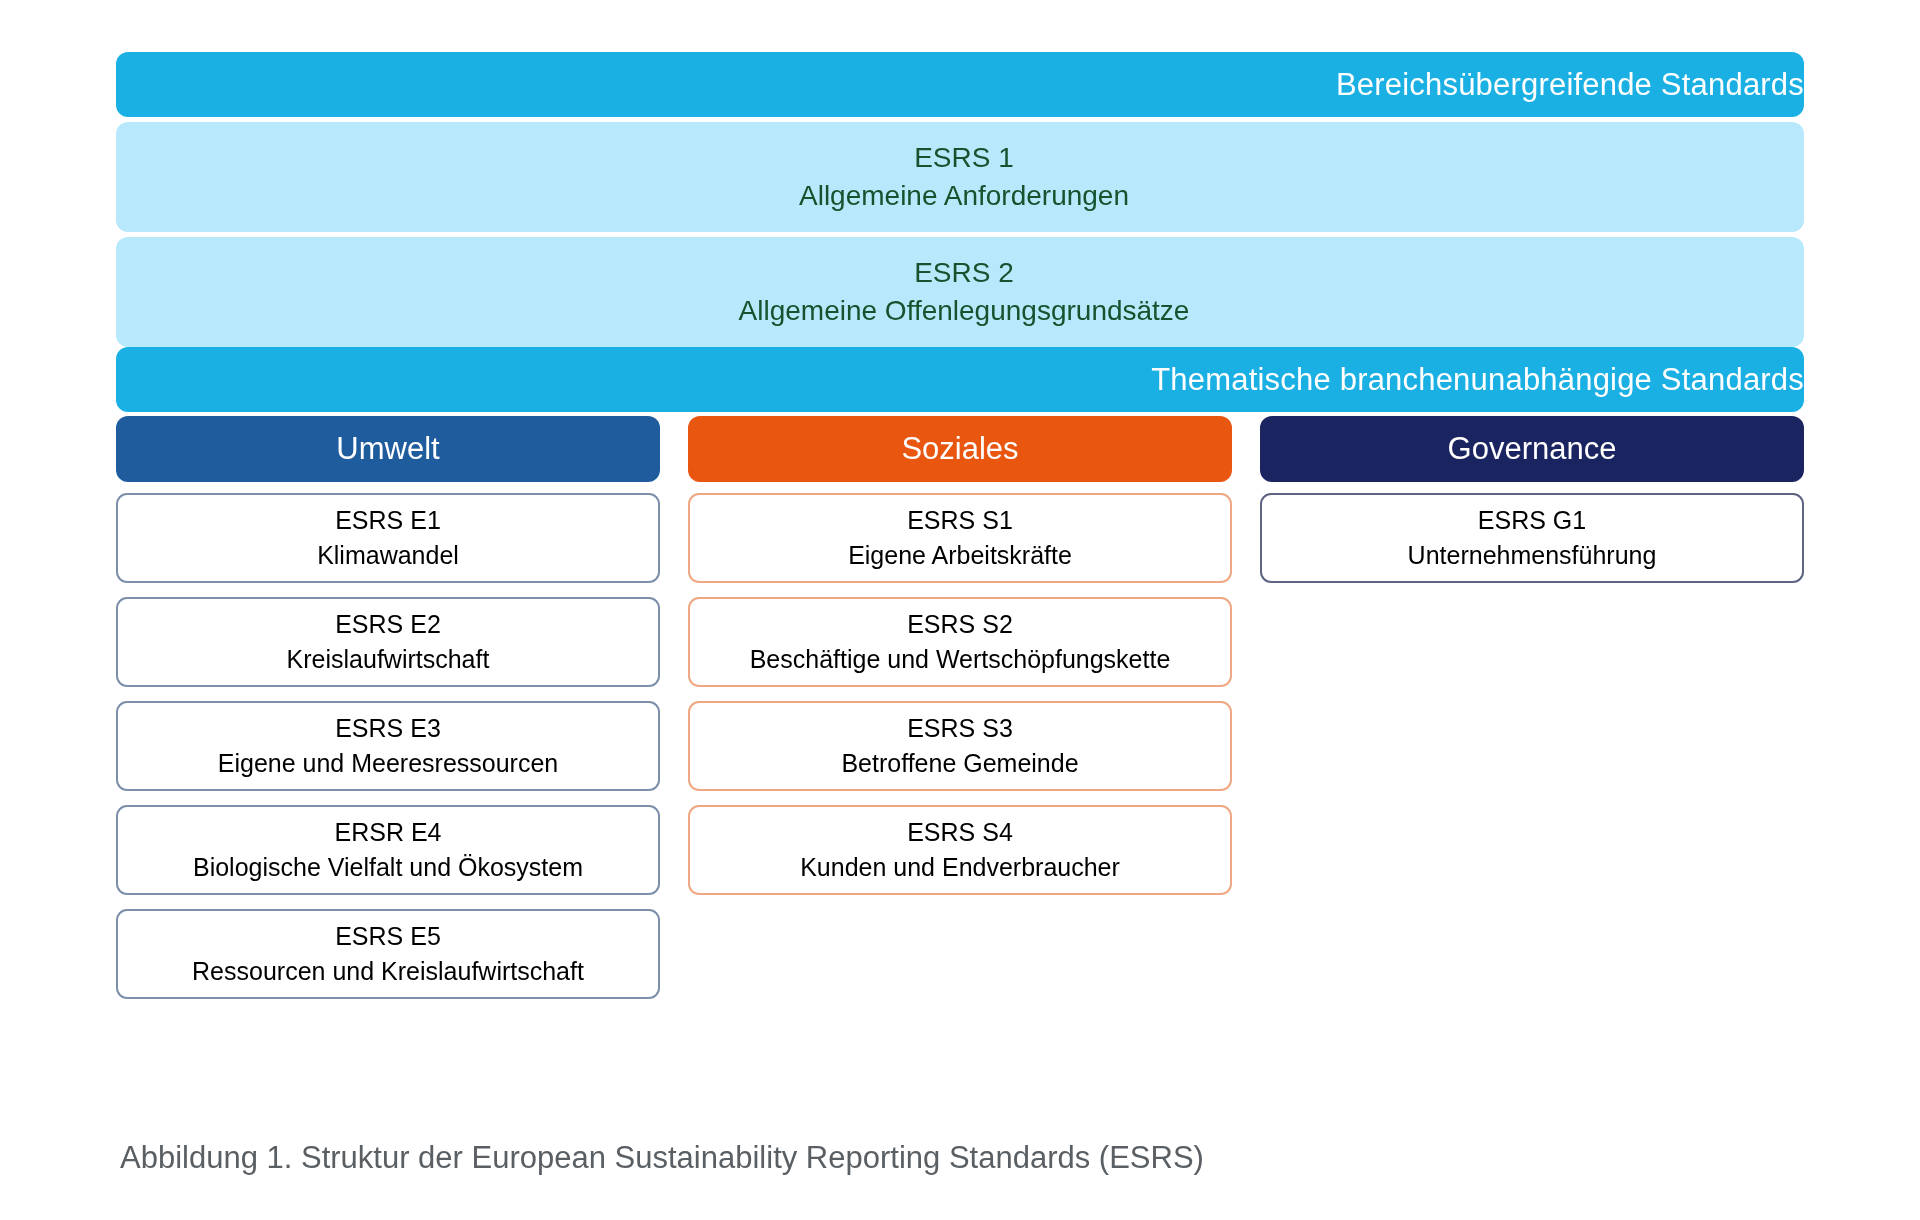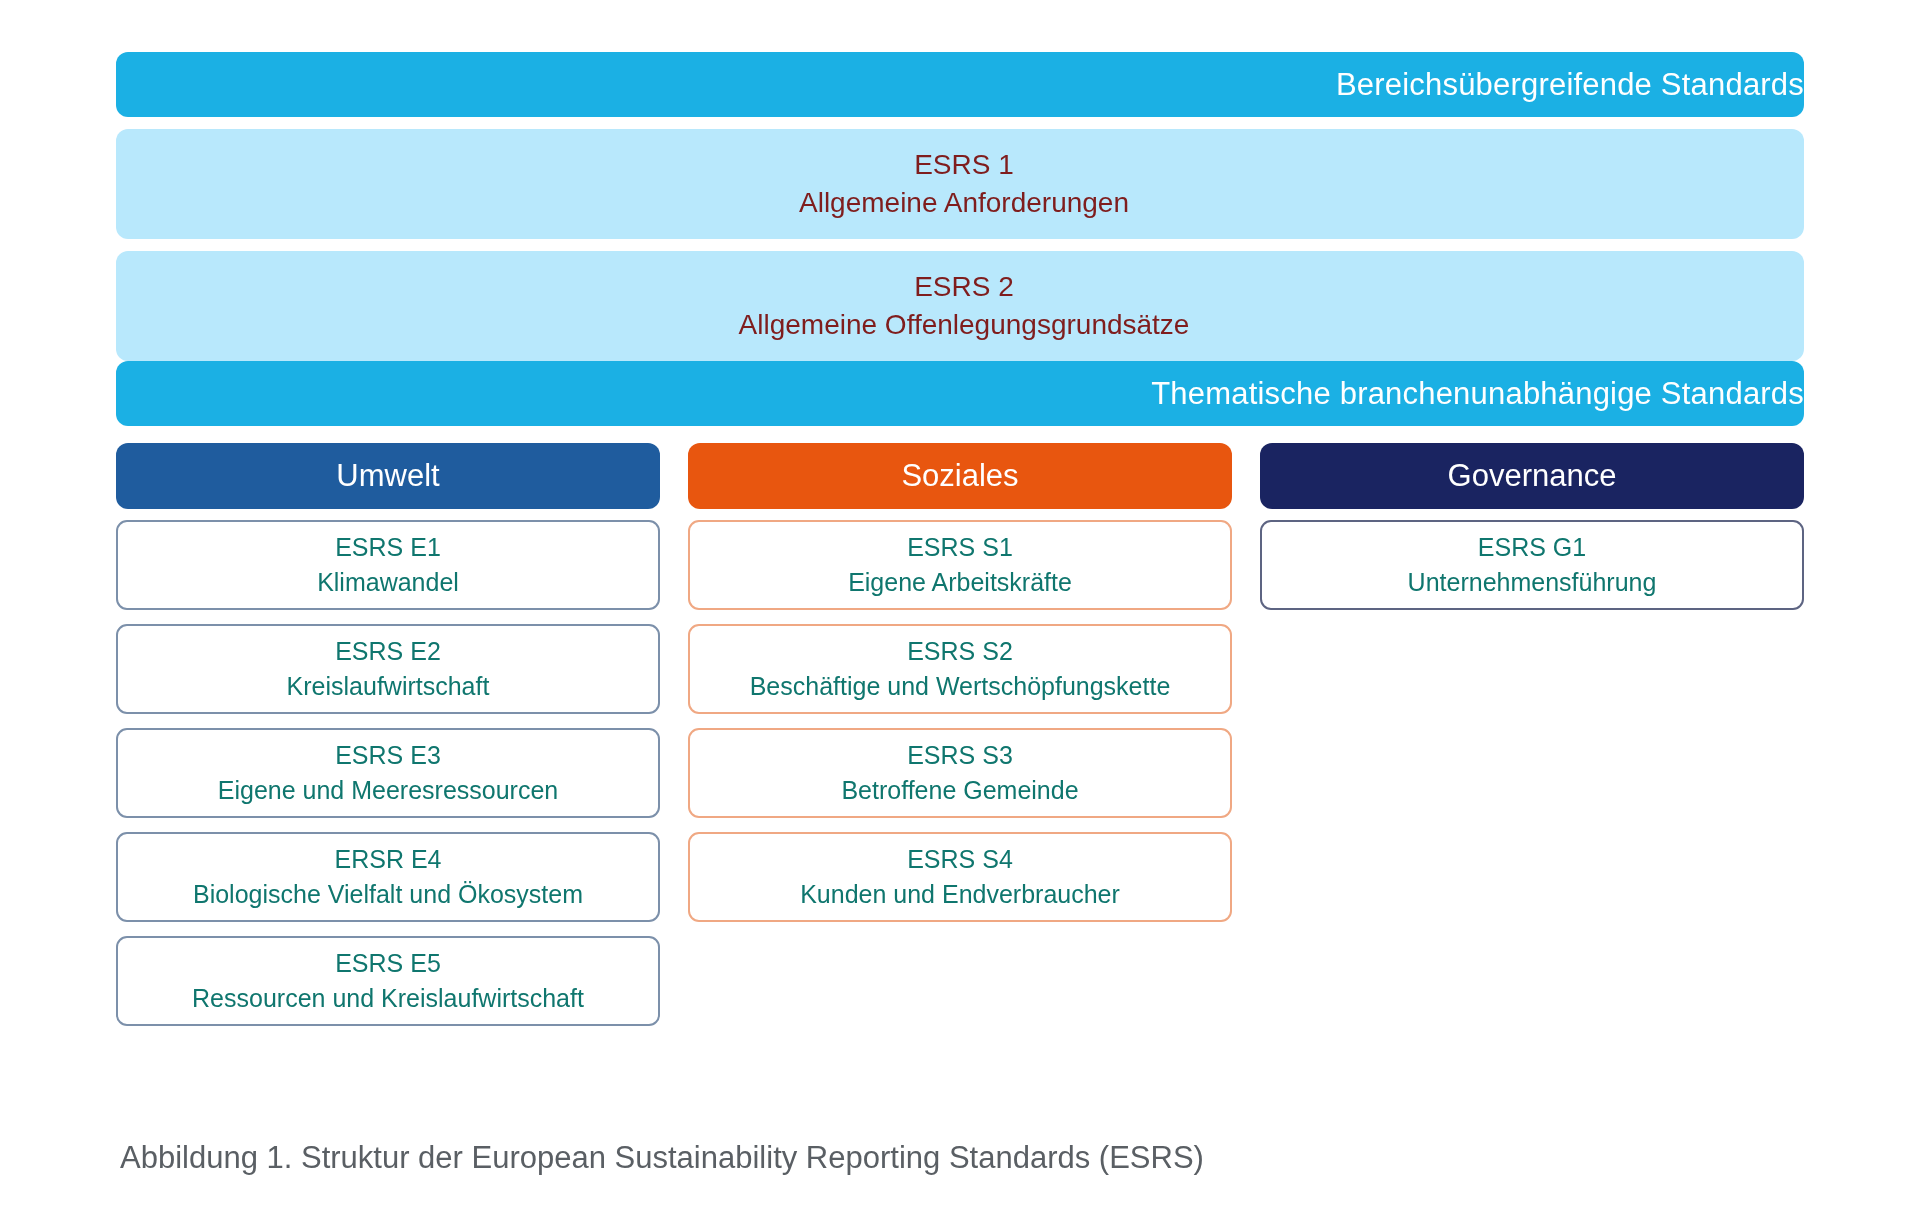--- a/index.html
+++ b/index.html
@@ -27,37 +27,37 @@
       color: #ffffff;
       display: flex;
       align-items: center;
       justify-content: flex-end;
       font-size: 31px;
       letter-spacing: 0.2px;
       box-sizing: border-box;
     }
     .panel {
       height: 110px;
-      margin-top: 12px;
+      margin-top: 5px;
       border-radius: 12px;
       background: #b8e8fc;
-      color: #7f1d1d;
+      color: #14532d;
       display: flex;
       flex-direction: column;
       align-items: center;
       justify-content: center;
       font-size: 28px;
       line-height: 38px;
       padding-left: 8px;
     }
     .bar.thematic { }
     .columns {
       display: flex;
       justify-content: space-between;
-      margin-top: 17px;
+      margin-top: 4px;
     }
     .col {
       width: 544px;
       display: flex;
       flex-direction: column;
     }
     .col-header {
       height: 66px;
       border-radius: 12px;
       color: #ffffff;
@@ -66,21 +66,21 @@
       justify-content: center;
       font-size: 31px;
     }
     .card {
       height: 90px;
       margin-top: 11px;
       border-radius: 11px;
       border: 2px solid #7c90aa;
       box-sizing: border-box;
       background: #ffffff;
-      color: #0f766e;
+      color: #000000;
       display: flex;
       flex-direction: column;
       align-items: center;
       justify-content: center;
       font-size: 25px;
       line-height: 35px;
     }
     .card + .card { margin-top: 14px; }
     .col.umwelt .col-header { background: #1f5c9e; }
     .col.soziales .col-header { background: #e8560f; }

